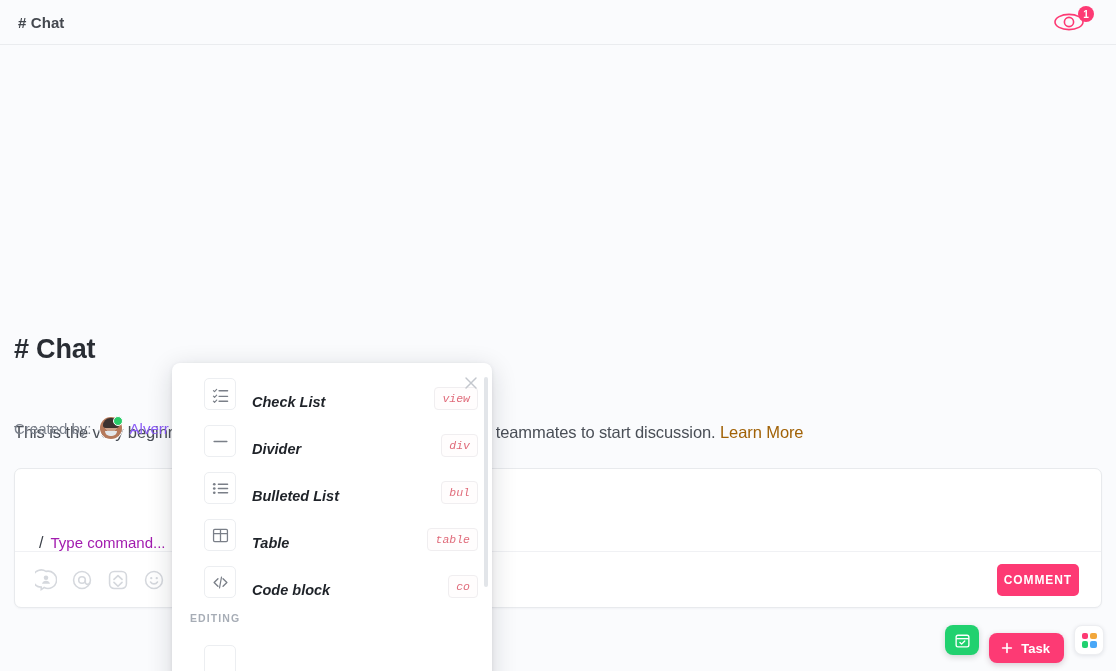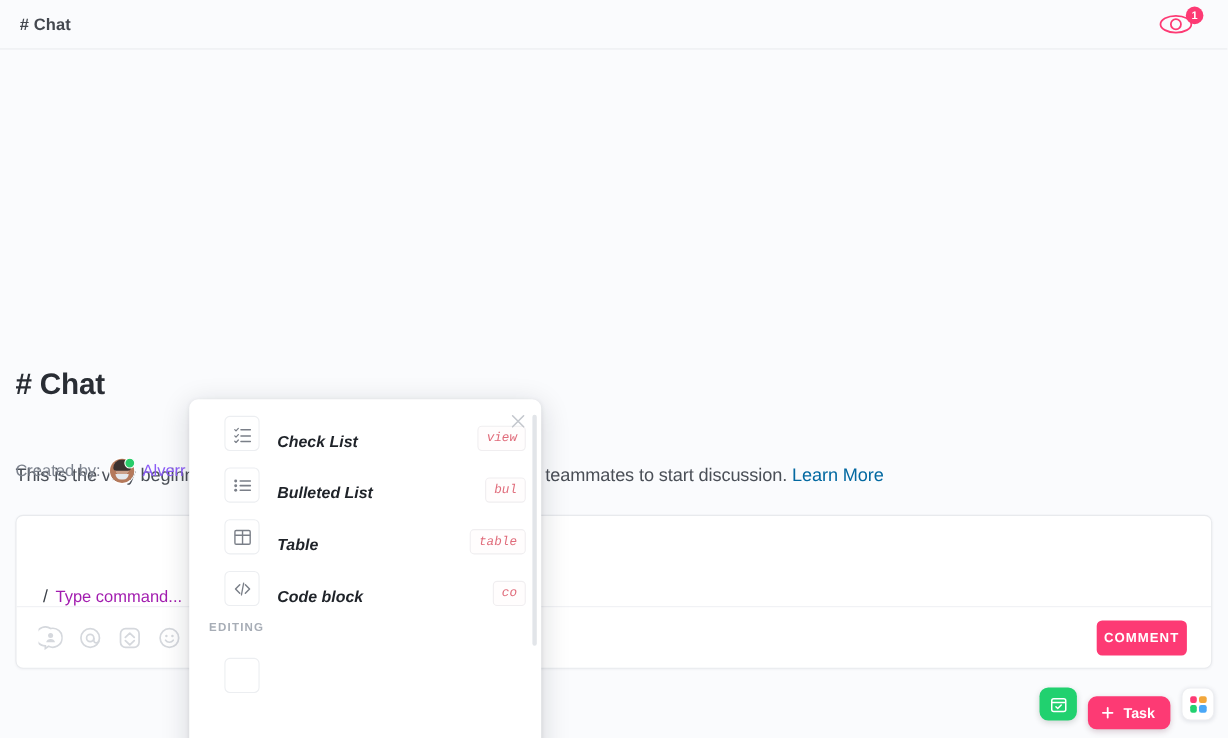--- a/index.html
+++ b/index.html
@@ -80,21 +80,21 @@
   .doc-desc {
     position: absolute;
     left: 14px;
     top: 378px;
     font-size: 16.5px;
     color: #4a4f57;
     white-space: nowrap;
     letter-spacing: -.1px;
   }
   .doc-desc a {
-    color: #0369a1;
+    color: #a16207;
     text-decoration: none;
   }
   .doc-created {
     position: absolute;
     left: 14px;
     top: 372px;
     display: flex;
     align-items: center;
     font-size: 15px;
     color: #7c828d;
@@ -438,20 +438,29 @@
             <path d="M2 6.4 3.6 8 6.6 4.8" fill="none" stroke="currentColor" stroke-width="1.6" stroke-linecap="round" stroke-linejoin="round"></path>
             <path d="M2 14.4 3.6 16l3-3.2" fill="none" stroke="currentColor" stroke-width="1.6" stroke-linecap="round" stroke-linejoin="round"></path>
             <path d="M2 21.4 3.6 23l3-3.2" fill="none" stroke="currentColor" stroke-width="1.6" stroke-linecap="round" stroke-linejoin="round"></path>
             <path d="M10 6.6h12M10 14.6h12M10 21.6h12" stroke="currentColor" stroke-width="2" stroke-linecap="round"></path>
           </svg>
         </span>
         <span class="mi-label">Check List</span>
         <span class="mi-key">view</span>
       </div>
 
+      <div class="menu-item">
+        <span class="mi-icon">
+          <svg width="17" height="17" viewBox="0 0 24 24">
+            <path d="M3 12h18" stroke="currentColor" stroke-width="2" stroke-linecap="round"></path>
+          </svg>
+        </span>
+        <span class="mi-label">Divider</span>
+        <span class="mi-key">div</span>
+      </div>
 
       <div class="menu-item">
         <span class="mi-icon">
           <svg width="17" height="17" viewBox="0 0 24 24">
             <circle cx="3.2" cy="6" r="1.9" fill="currentColor"></circle>
             <circle cx="3.2" cy="12" r="1.9" fill="currentColor"></circle>
             <circle cx="3.2" cy="18" r="1.9" fill="currentColor"></circle>
             <path d="M9 6h13M9 12h13M9 18h13" stroke="currentColor" stroke-width="2" stroke-linecap="round"></path>
           </svg>
         </span>

